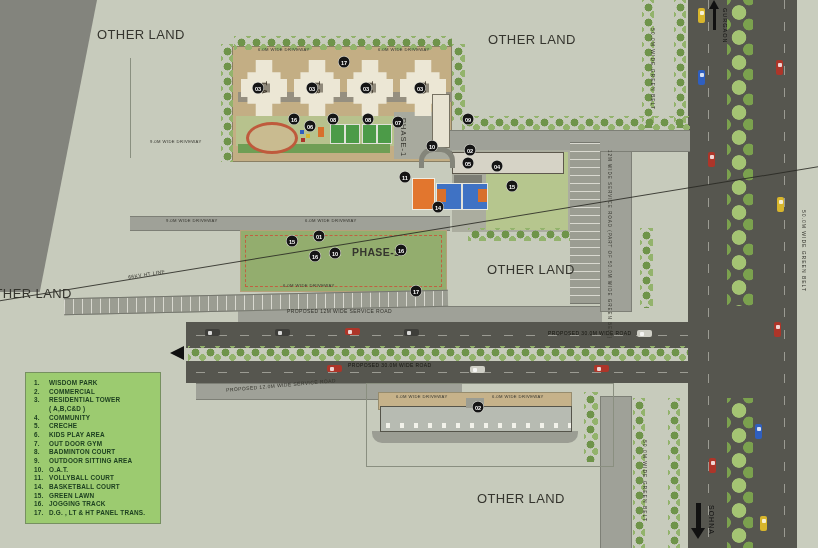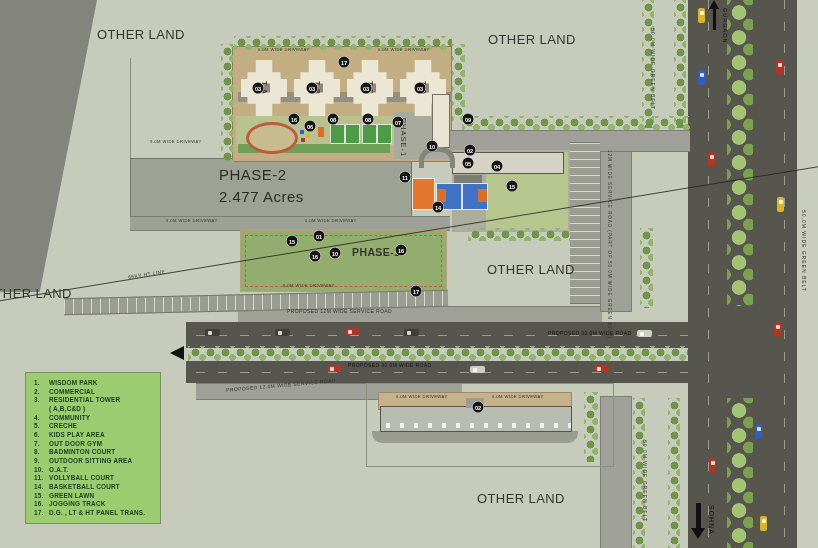--- a/index.html
+++ b/index.html
@@ -130,26 +130,20 @@
   <div class="oval"></div>
   <div class="abs" style="left:300px;top:130px;width:4px;height:4px;background:#2f5fc0;z-index:8;"></div>
   <div class="abs" style="left:306px;top:134px;width:4px;height:4px;background:#d8b62c;z-index:8;"></div>
   <div class="abs" style="left:301px;top:138px;width:4px;height:4px;background:#ad3529;z-index:8;"></div>
   <div class="abs" style="left:318px;top:127px;width:6px;height:10px;background:#d8702c;z-index:8;"></div>
   <div class="court-g" style="left:330px;top:124px;width:28px;height:18px;"></div>
   <div class="court-g" style="left:362px;top:124px;width:28px;height:18px;"></div>
   <div class="abs" style="left:394px;top:112px;width:56px;height:47px;background:#a8aa9e;z-index:5;"></div>
   <div class="abs" style="left:432px;top:94px;width:16px;height:52px;background:#e8e3d2;border:1px solid #767162;z-index:6;"></div>
 
-  <div class="abs" style="left:130px;top:158px;width:280px;height:60px;background:#9da295;border:1px solid #70746a;z-index:3;">
-    <div style="position:absolute;left:88px;top:7px;color:#2c2c26;">
-      <div style="font-size:15px;letter-spacing:.5px;">PHASE-2</div>
-      <div style="font-size:15px;margin-top:5px;letter-spacing:.5px;">2.477 Acres</div>
-    </div>
-  </div>
   <div class="abs road-light" style="left:130px;top:216px;width:320px;height:13px;z-index:3;"></div>
 
   <div class="lawn"></div>
   <div class="abs parkstrip" style="left:64px;top:294px;width:384px;height:15px;transform:rotate(-1.3deg);z-index:6;"></div>
 
   <div class="abs road-light" style="left:450px;top:130px;width:240px;height:20px;z-index:4;"></div>
   <div class="abs" style="left:452px;top:150px;width:148px;height:82px;background:#abad9f;z-index:4;"></div>
   <div class="abs" style="left:486px;top:152px;width:82px;height:78px;background:#b6c68e;z-index:5;"></div>
   <div class="abs parkstrip pticks-v" style="left:570px;top:142px;width:30px;height:160px;background-image:repeating-linear-gradient(to bottom,#d9d9d0 0 1px,rgba(0,0,0,0) 1px 8px);z-index:6;"></div>
   <div class="oat"></div>

